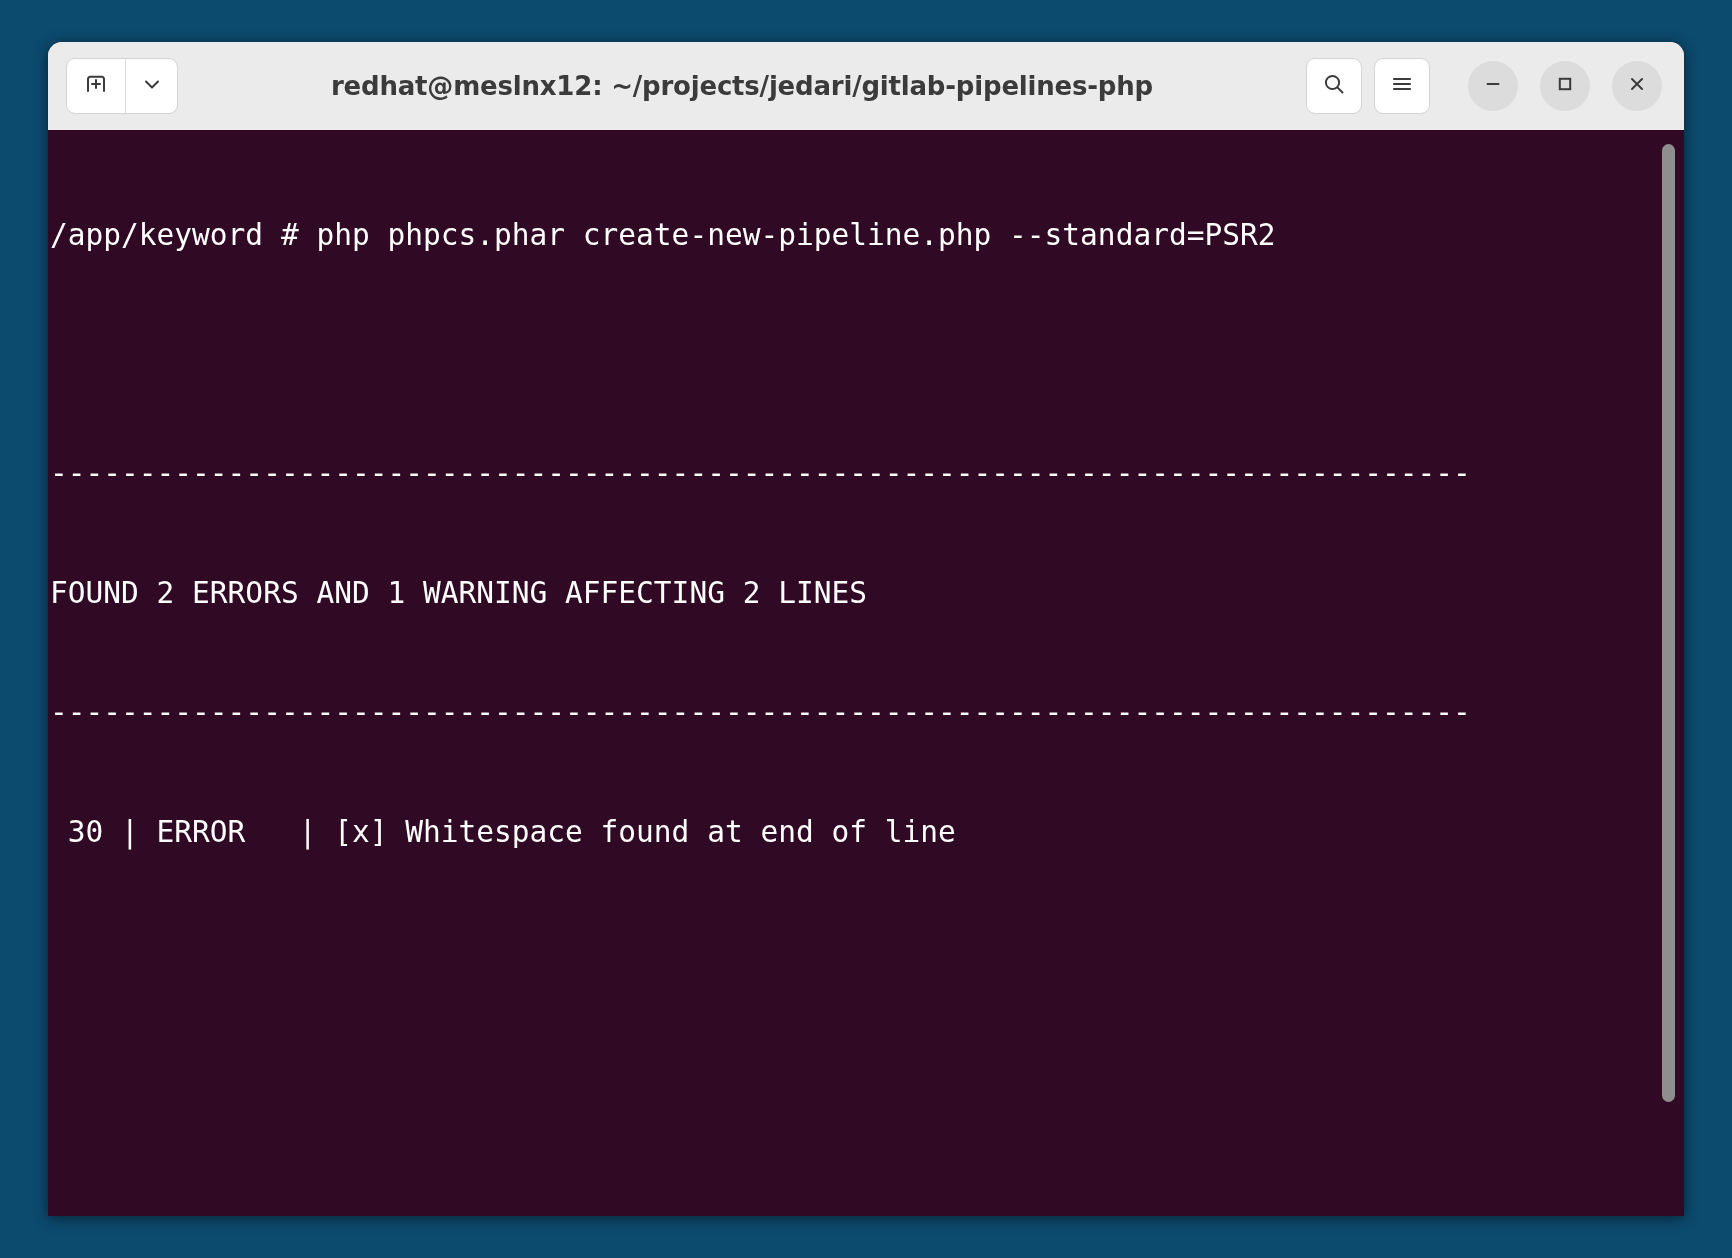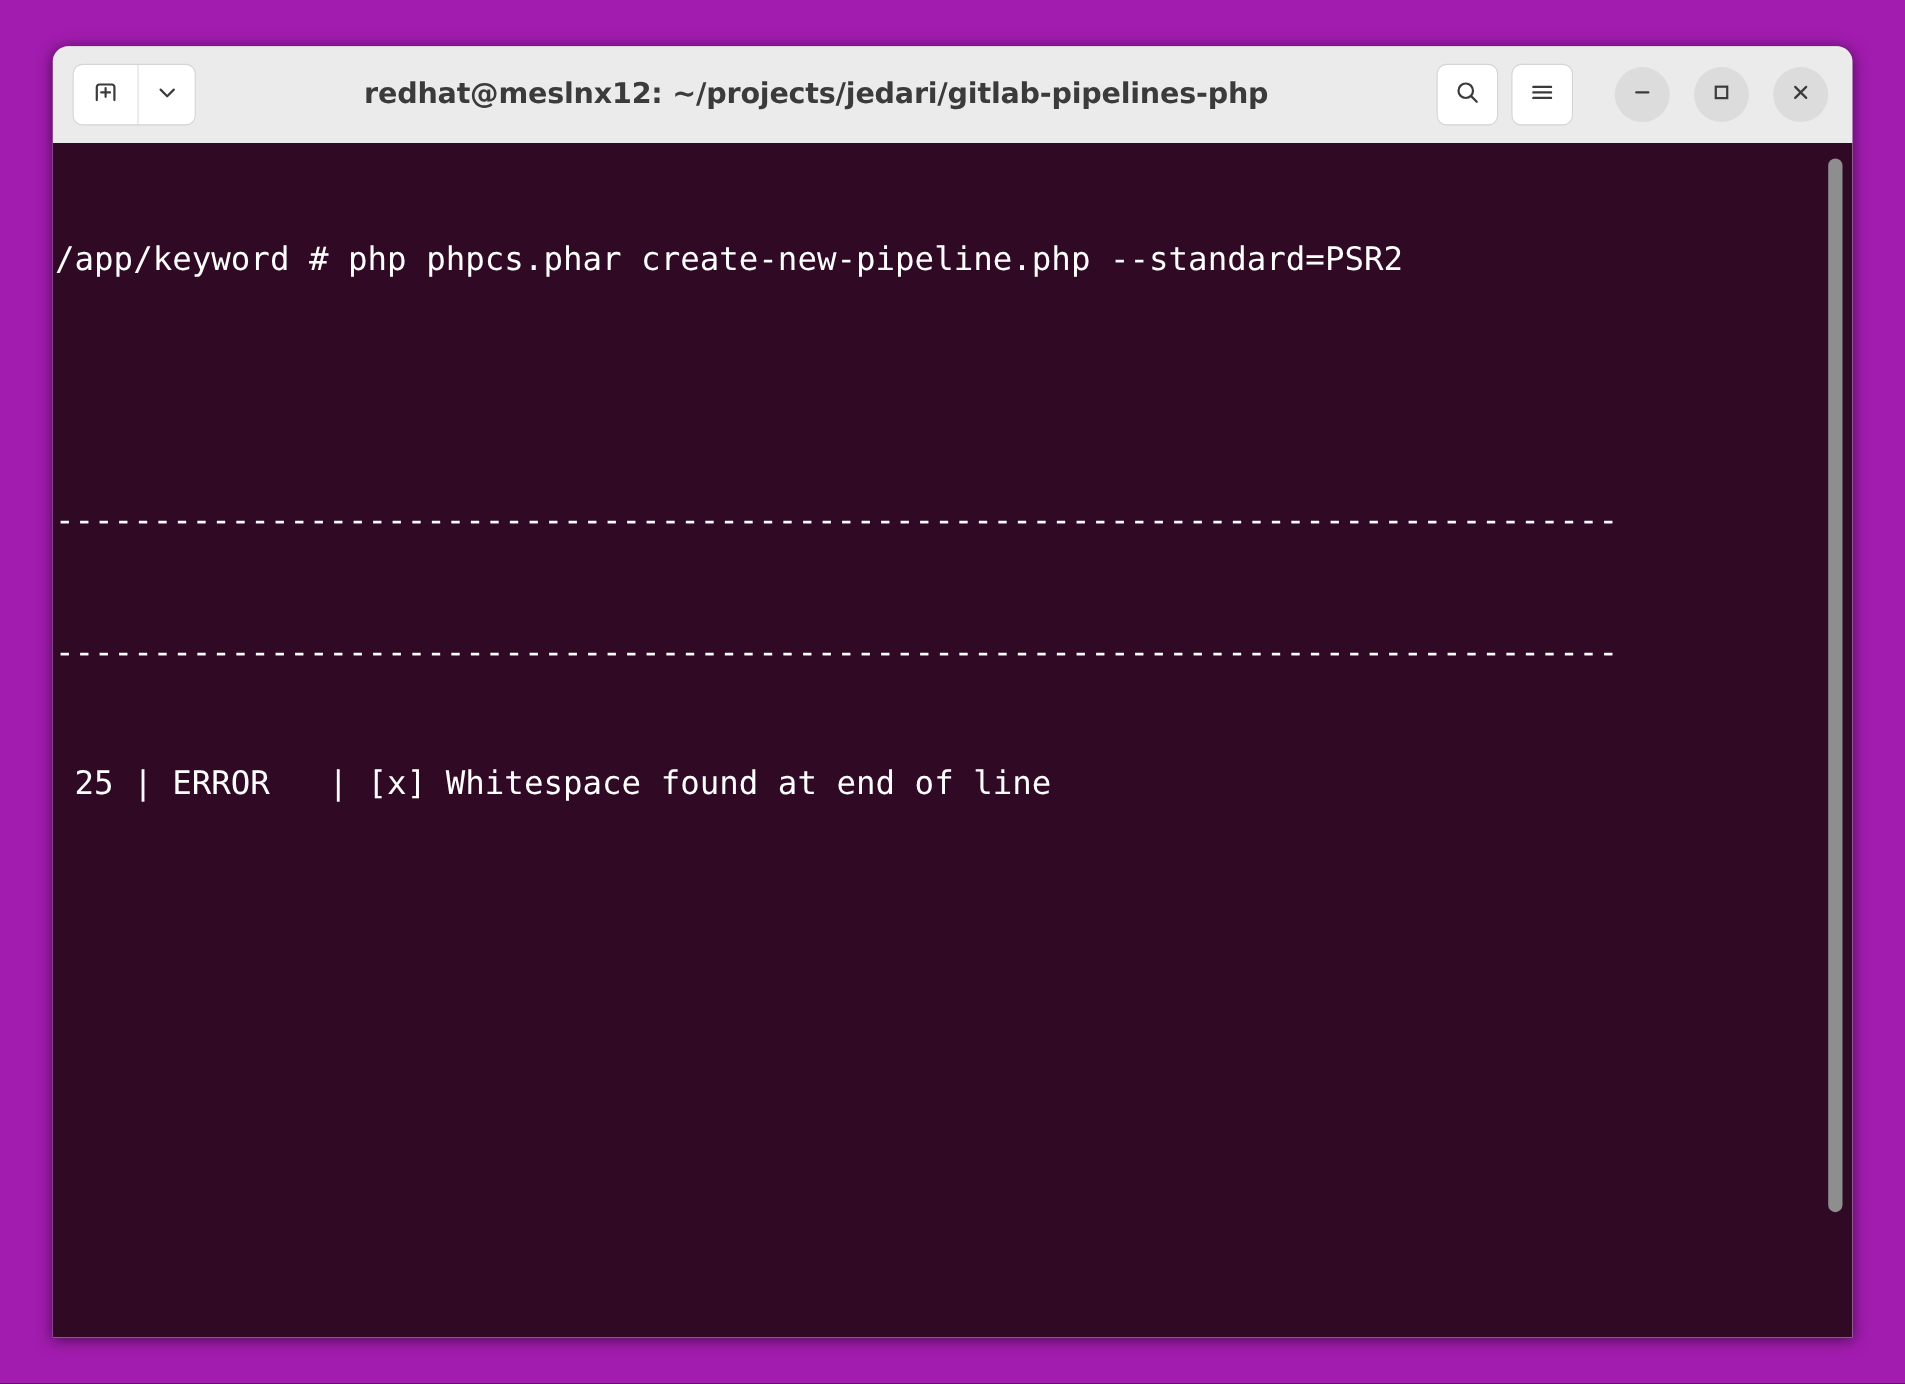--- a/index.html
+++ b/index.html
@@ -9,21 +9,21 @@
     height: 1258px;
     background: #000000;
     overflow: hidden;
     font-family: "DejaVu Sans Mono", monospace;
   }
 
   #desktop {
     position: relative;
     width: 1732px;
     height: 1258px;
-    background: #a21caf;
+    background: #0c4a6e;
   }
 
   
   #window {
     position: absolute;
     left: 48px;
     top: 42px;
     width: 1636px;
     height: 1174px;
     border-radius: 14px 14px 0 0;
@@ -219,22 +219,23 @@
 
       </div>
     </div>
 
     <div id="terminal">
 
       <div id="term-text">
         <div class="line">/app/keyword # php phpcs.phar create-new-pipeline.php --standard=PSR2</div>
         <div class="line"></div>
         <div class="line">--------------------------------------------------------------------------------</div>
+        <div class="line">FOUND 2 ERRORS AND 1 WARNING AFFECTING 2 LINES</div>
         <div class="line">--------------------------------------------------------------------------------</div>
-        <div class="line"> 25 | ERROR   | [x] Whitespace found at end of line</div>
+        <div class="line"> 30 | ERROR   | [x] Whitespace found at end of line</div>
         
         
         
         
         
         
         
         
       </div>
 

